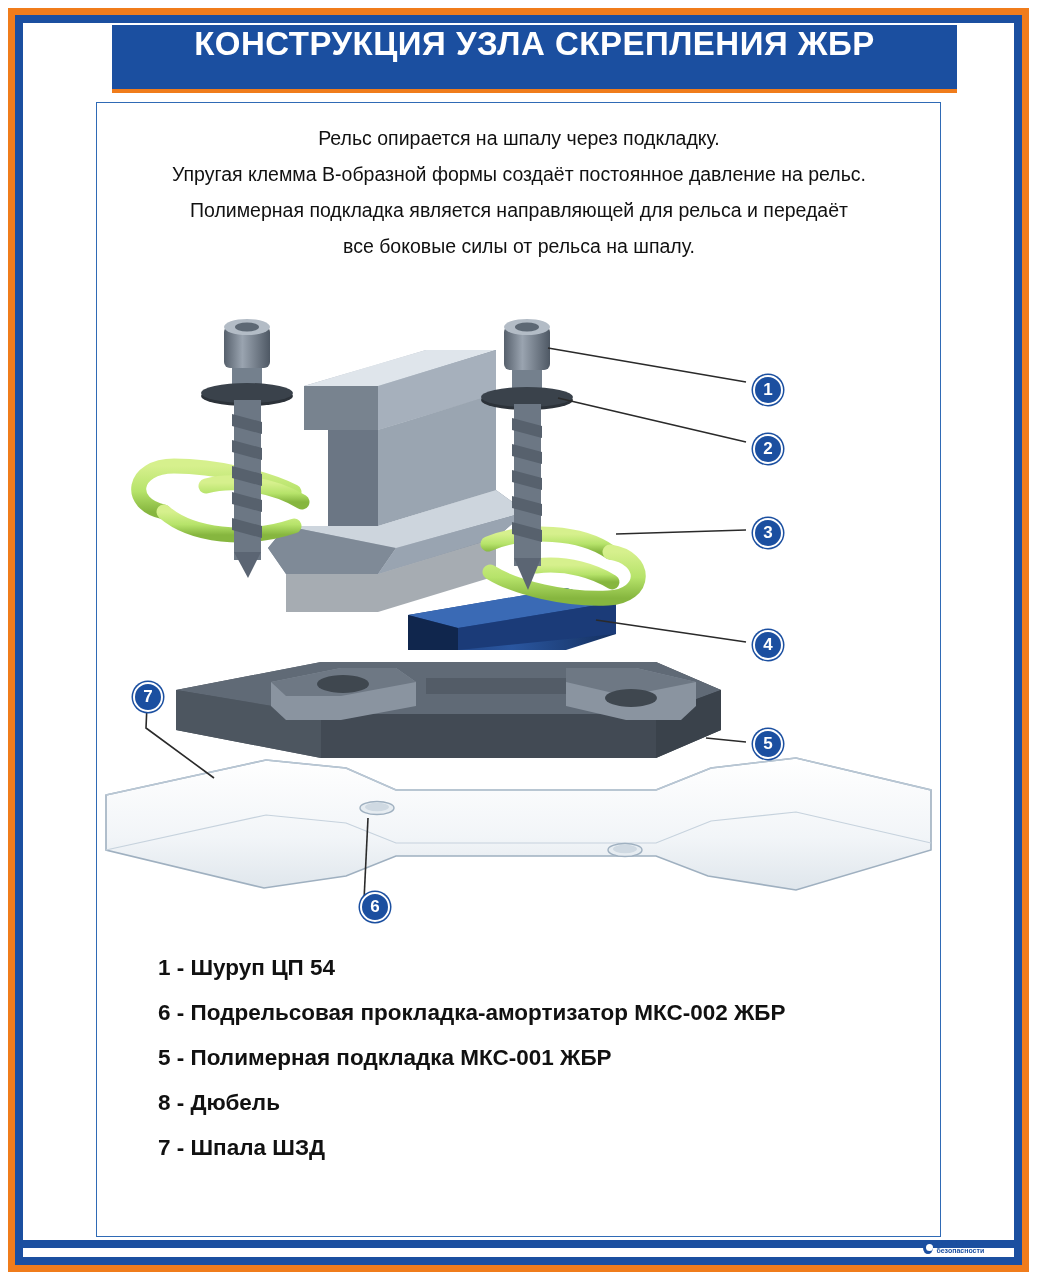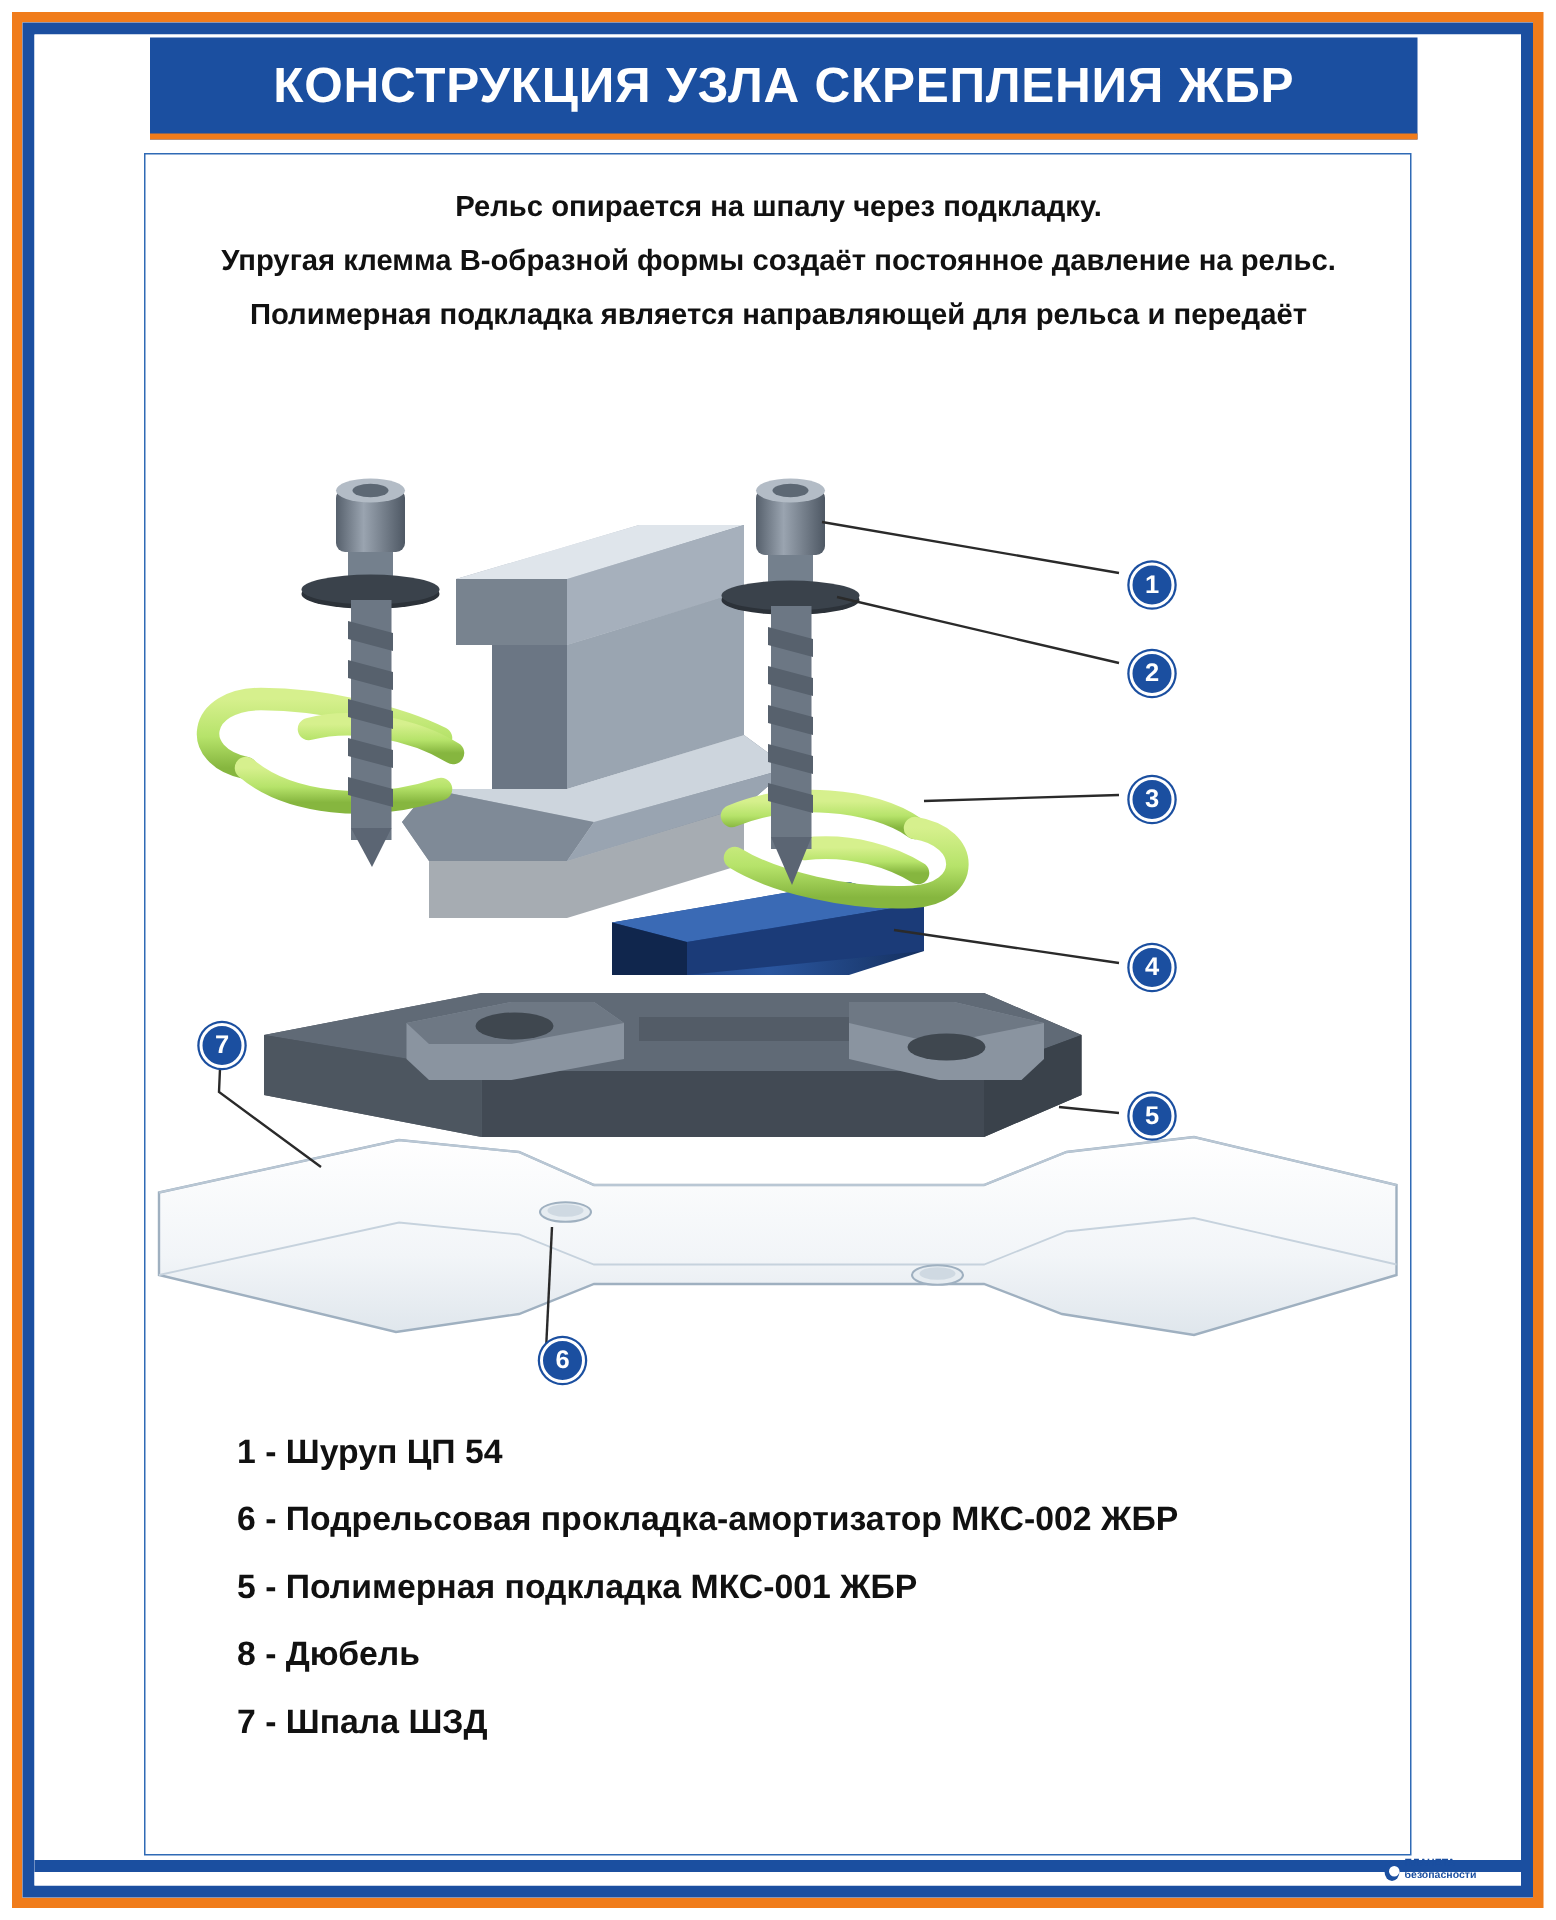--- a/index.html
+++ b/index.html
@@ -41,26 +41,26 @@
   .inner-white {
     position: absolute;
     left: 23px; top: 23px;
     width: 991px; height: 1234px;
     background: #ffffff;
   }
 
   
   .title-bar {
     position: absolute;
-    left: 100px; top: 25px;
+    left: 112px; top: 25px;
     width: 845px; height: 68px;
     background: #1b4fa0;
     border-bottom: 4px solid #f07c1b;
     display: flex;
-    align-items: center;
+    align-items: flex-start;
     justify-content: center;
     box-sizing: border-box;
   }
   .title-bar .title-text {
     color: #ffffff;
     font-size: 33px;
     font-weight: bold;
     letter-spacing: 0.5px;
     text-align: center;
   }
@@ -76,21 +76,21 @@
   }
 
   
   .intro {
     position: absolute;
     left: 110px; top: 120px;
     width: 818px;
     text-align: center;
     color: #111111;
     font-size: 19.5px;
-    font-weight: bold;
+    font-weight: normal;
     line-height: 36px;
   }
   .intro div { white-space: nowrap; }
 
   
   .illus {
     position: absolute;
     left: 96px; top: 290px;
     width: 845px; height: 660px;
   }
@@ -177,20 +177,21 @@
   <div class="title-bar">
     <div class="title-text">КОНСТРУКЦИЯ УЗЛА СКРЕПЛЕНИЯ ЖБР</div>
   </div>
 
   <div class="content-panel"></div>
 
   <div class="intro">
     <div>Рельс опирается на шпалу через подкладку.</div>
     <div>Упругая клемма В-образной формы создаёт постоянное давление на рельс.</div>
     <div>Полимерная подкладка является направляющей для рельса и передаёт</div>
+    <div>все боковые силы от рельса на шпалу.</div>
   </div>
 
   <div class="illus">
     <svg width="845" height="660" viewBox="0 0 845 660" xmlns="http://www.w3.org/2000/svg">
       <defs>
         <linearGradient id="railTop" x1="0" y1="0" x2="1" y2="0">
           <stop offset="0%" stop-color="#9aa5b2"></stop>
           <stop offset="35%" stop-color="#d5dce3"></stop>
           <stop offset="70%" stop-color="#aab4c0"></stop>
           <stop offset="100%" stop-color="#7e8a98"></stop>

